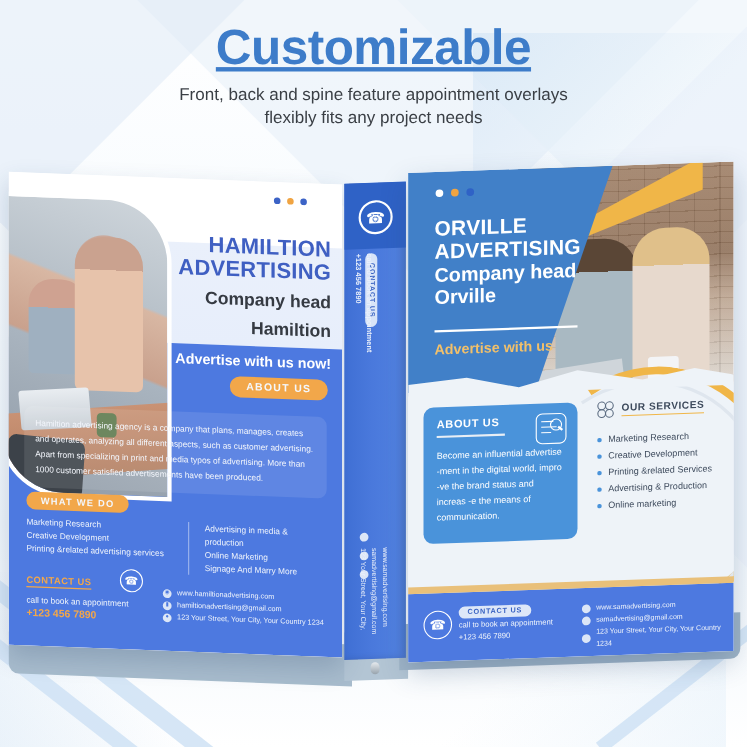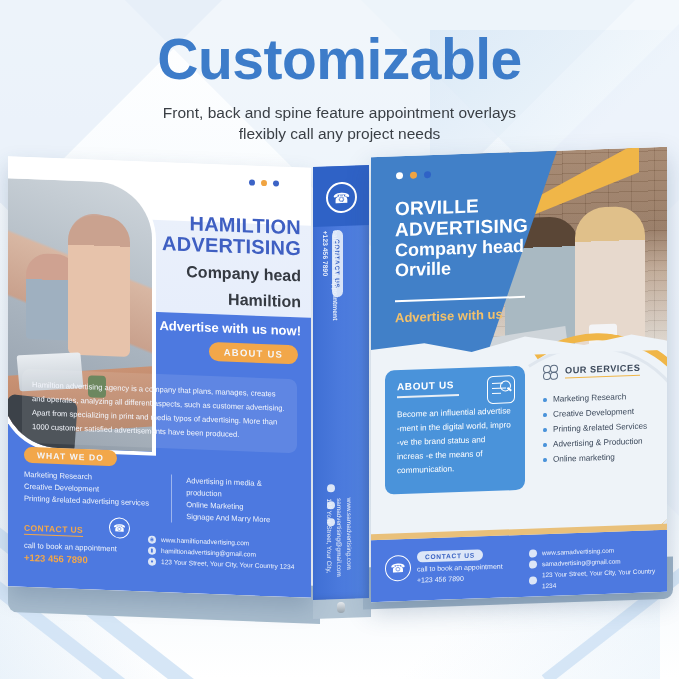--- a/index.html
+++ b/index.html
@@ -27,22 +27,23 @@
   .cv3{width:360px;height:180px;left:300px;top:560px;
       background:linear-gradient(315deg,rgba(206,228,246,.45),rgba(206,228,246,0) 60%);border:none;}
   .stripe{position:absolute;background:#cfe2f4;opacity:.85;}
   .s1{width:300px;height:16px;left:-60px;top:600px;transform:rotate(38deg);}
   .s2{width:260px;height:14px;left:-70px;top:630px;transform:rotate(38deg);}
   .s3{width:240px;height:12px;left:520px;top:600px;transform:rotate(-38deg);}
 
   
   .headline{position:absolute;left:0;right:0;top:16px;text-align:center;z-index:6;}
   .headline h1{
-    margin:16px;font-size:57px;line-height:54px;font-weight:700;color:#3d7cc9;
+    margin:0;font-size:45px;line-height:54px;font-weight:700;color:#3d7cc9;
     letter-spacing:-.5px;
+    text-decoration:underline;
   }
   .headline p{
     margin:6px 0 0;font-size:15.5px;line-height:21px;color:#3a3f45;font-weight:400;
   }
 
   
   .binder{position:absolute;left:8px;top:152px;width:664px;height:460px;z-index:5;}
 
   
   .cover-left{
@@ -232,21 +233,21 @@
   <div class="chev cv2"></div>
   <div class="chev cv3"></div>
   <div class="stripe s1"></div>
   <div class="stripe s2"></div>
   <div class="stripe s3"></div>
 
   <div class="headline">
     <h1>Customizable</h1>
     <p>
       <span>Front, back and spine feature appointment overlays</span><br>
-      <span>flexibly call any project needs</span>
+      <span>flexibly fits any project needs</span>
     </p>
   </div>
 
   <div class="binder">
 
     <div class="cover-left">
       <div class="cl-top"></div>
       <div class="cl-body"></div>
 
       <div class="cl-photo">

